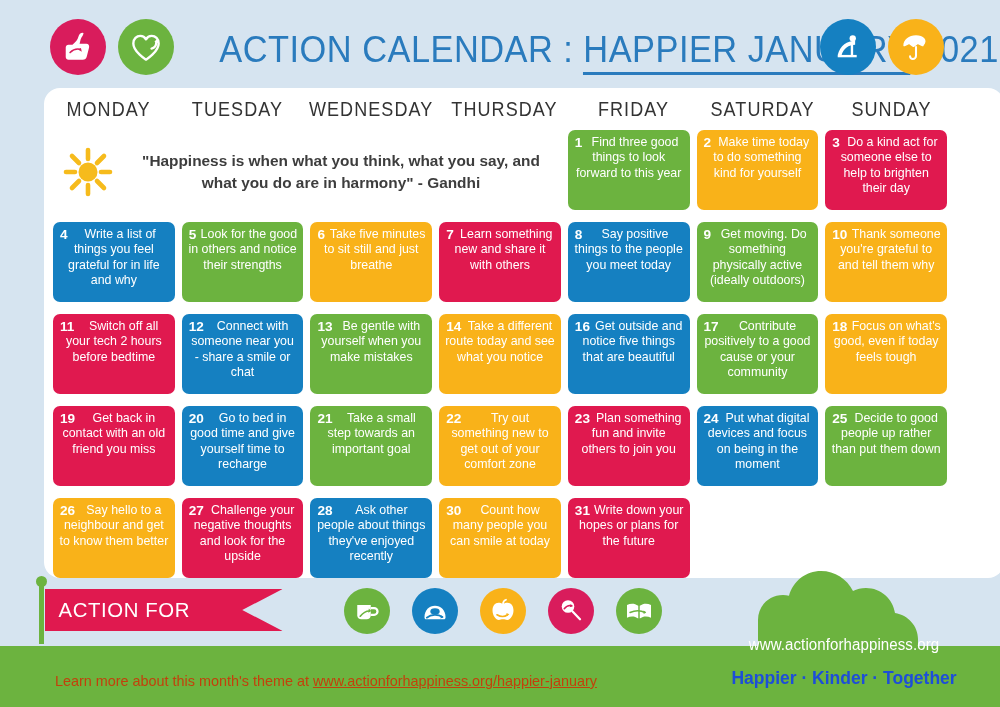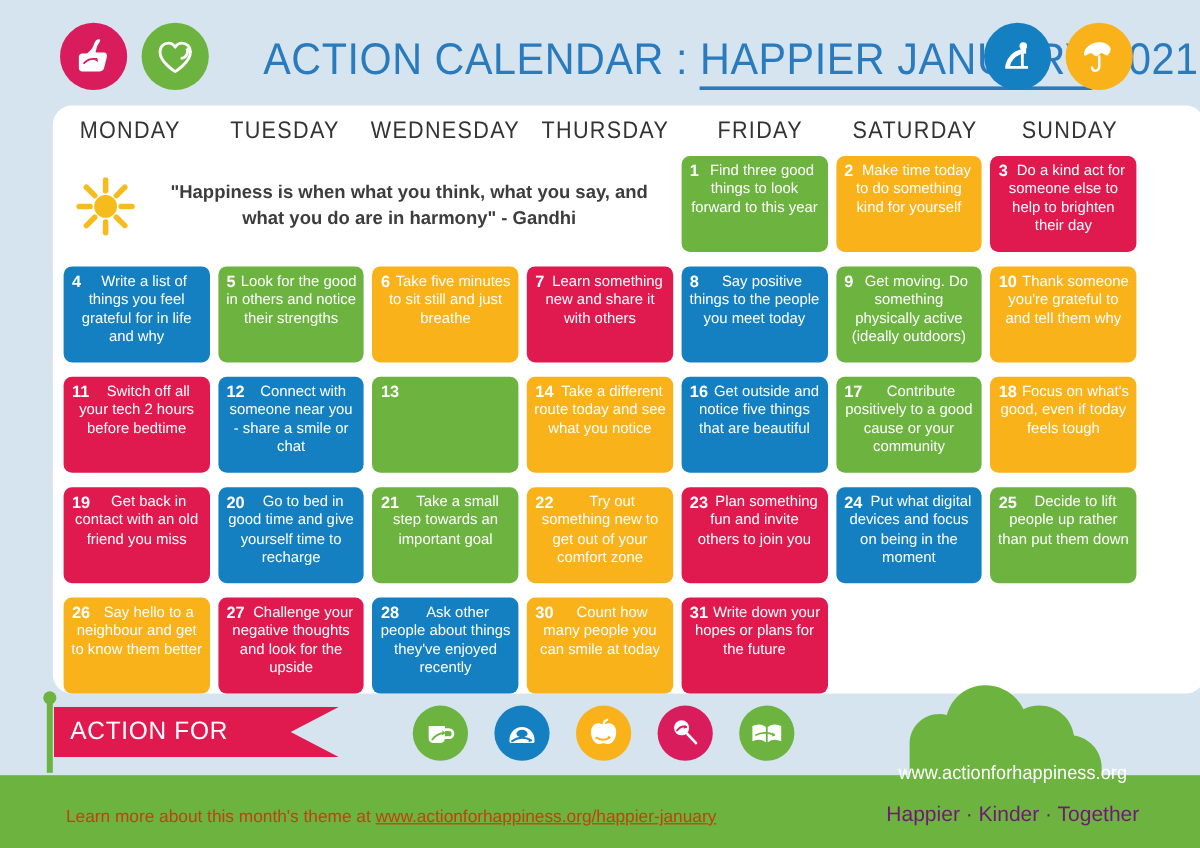--- a/index.html
+++ b/index.html
@@ -138,21 +138,21 @@
     position: absolute; right: 30px; bottom: 53px;
     width: 252px; text-align: center;
     color: #ffffff; font-size: 16px;
     font-family: "Liberation Sans", sans-serif;
     letter-spacing: 0.1px;
     transform: scaleX(0.94);
   }
   #cloud-tag {
     position: absolute; right: 30px; bottom: 18px;
     width: 252px; text-align: center;
-    color: #701a75; font-size: 17.5px; font-weight: normal;
+    color: #1d4ed8; font-size: 17.5px; font-weight: bold;
   }
 
   #banner {
     position: absolute; left: 45px; top: 589px;
     width: 245px; height: 42px;
     background: #e0194f;
     color: #ffffff;
     font-size: 21px;
     letter-spacing: 0.6px;
     line-height: 42px;
@@ -343,20 +343,21 @@
         </div>
         <div class="cell">
           <div class="card c-blue">
             <span class="num">12</span>
             <span class="txt">Connect with someone near you - share a smile or chat</span>
           </div>
         </div>
         <div class="cell">
           <div class="card c-green">
             <span class="num">13</span>
+            <span class="txt">Be gentle with yourself when you make mistakes</span>
           </div>
         </div>
         <div class="cell">
           <div class="card c-yellow">
             <span class="num">14</span>
             <span class="txt">Take a different route today and see what you notice</span>
           </div>
         </div>
         <div class="cell">
           <div class="card c-blue">
@@ -408,21 +409,21 @@
         </div>
         <div class="cell">
           <div class="card c-blue">
             <span class="num">24</span>
             <span class="txt">Put what digital devices and focus on being in the moment</span>
           </div>
         </div>
         <div class="cell">
           <div class="card c-green">
             <span class="num">25</span>
-            <span class="txt">Decide to lift people up rather than put them down</span>
+            <span class="txt">Decide to good people up rather than put them down</span>
           </div>
         </div>
         <div class="cell">
           <div class="card c-yellow">
             <span class="num">26</span>
             <span class="txt">Say hello to a neighbour and get to know them better</span>
           </div>
         </div>
         <div class="cell">
           <div class="card c-pink">

